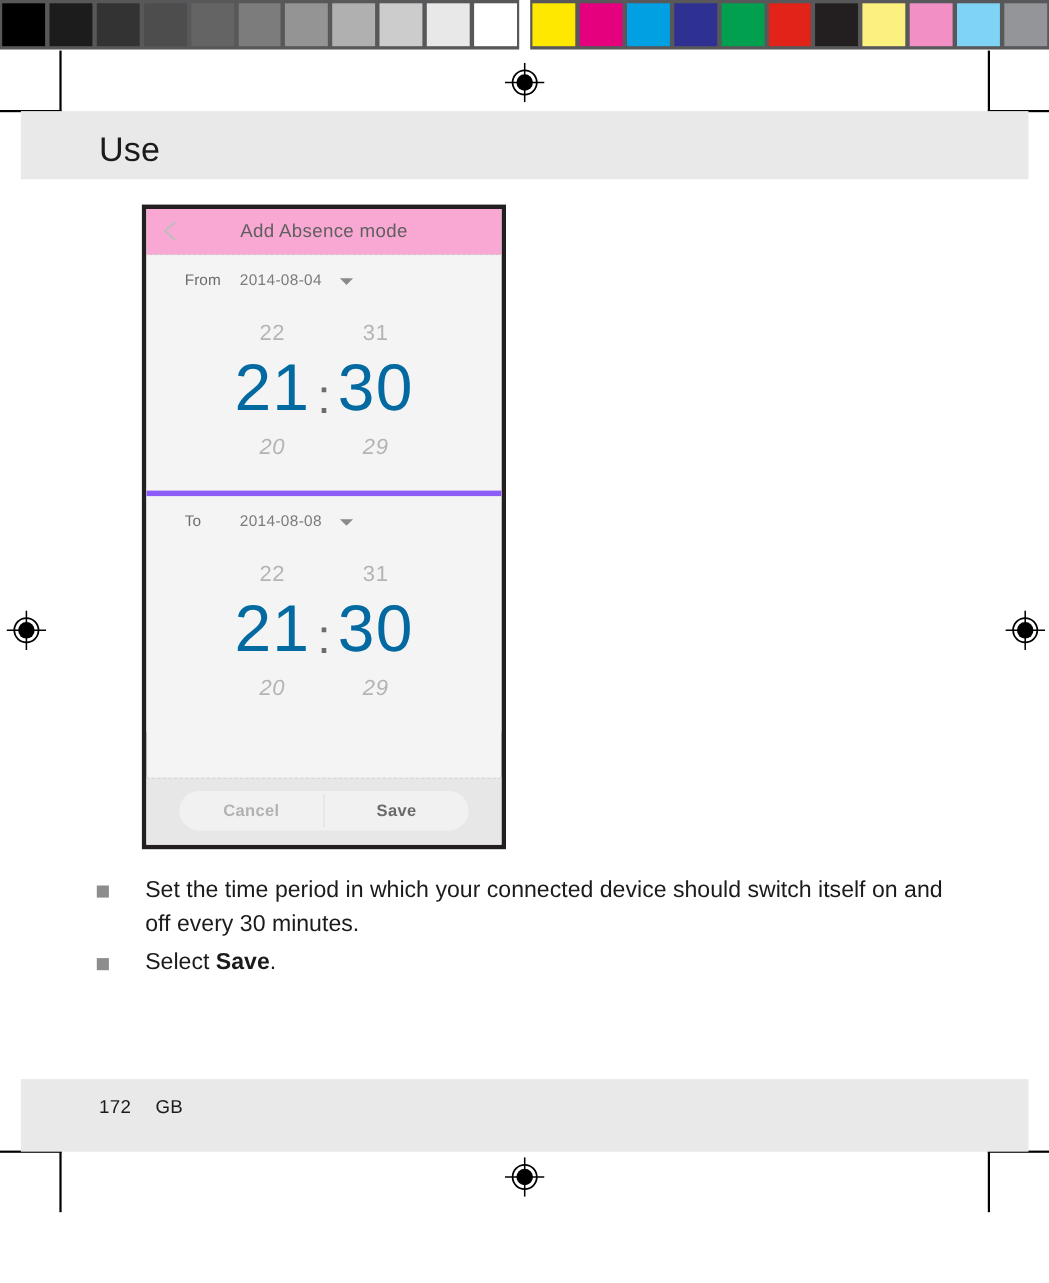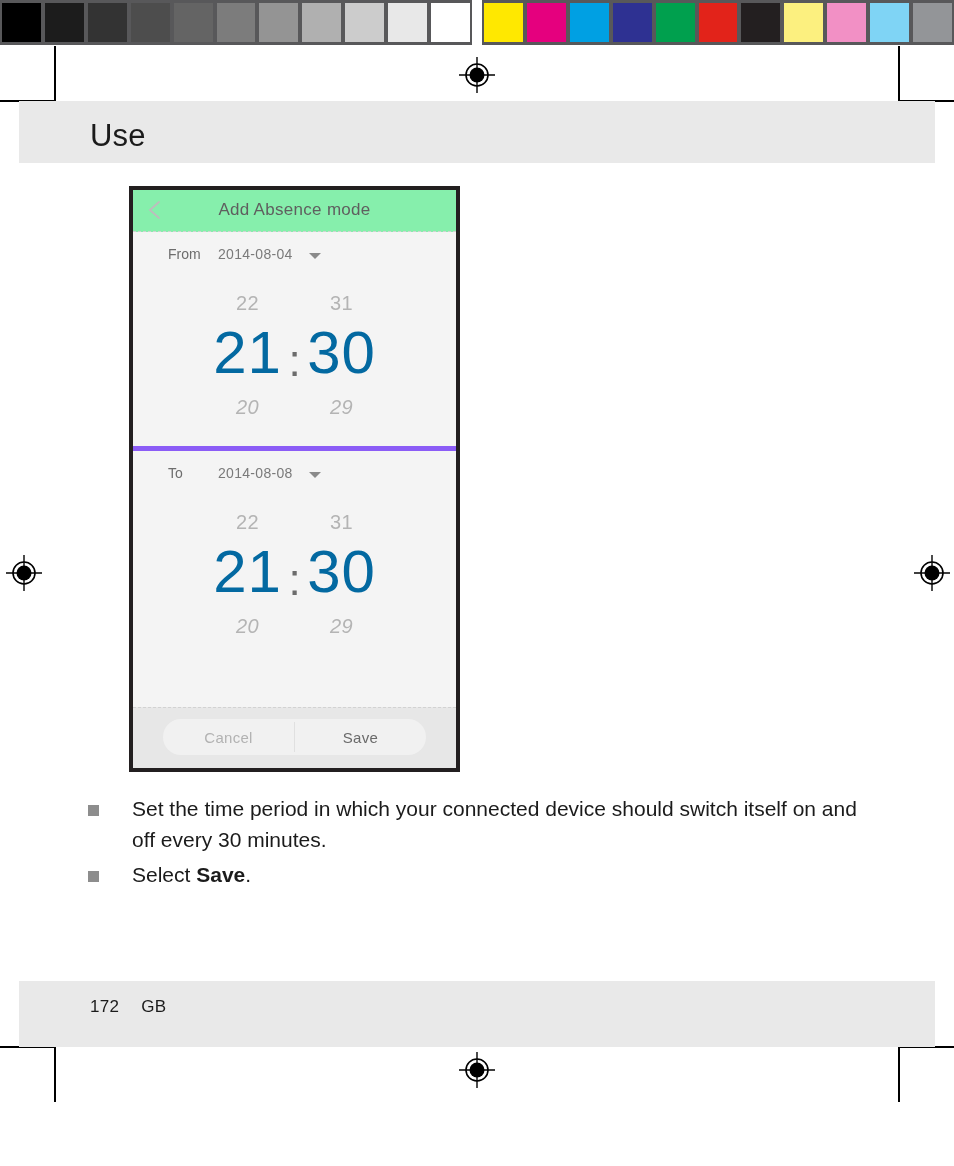--- a/index.html
+++ b/index.html
@@ -125,21 +125,21 @@
     width: 331px;
     height: 586px;
     background: #f4f4f4;
     border: 4px solid #231f20;
     box-sizing: border-box;
     overflow: hidden;
   }
   .shot-titlebar {
     position: relative;
     height: 41px;
-    background: #86efac;
+    background: #f9a8d4;
     border-bottom: 1px dashed #d2d2d2;
   }
   .shot-back {
     position: absolute;
     left: 13px;
     top: 9px;
     width: 18px;
     height: 22px;
   }
   .shot-back svg { display: block; }
@@ -226,20 +226,21 @@
     line-height: 1;
   }
 
   .shot-footer {
     position: absolute;
     left: 0; right: 0;
     bottom: 0;
     height: 60px;
     background: #e7e7e7;
     border-top: 1px dashed #d2d2d2;
+    font-weight: bold;
   }
   .btn-pill {
     position: absolute;
     left: 30px;
     top: 11px;
     width: 263px;
     height: 36px;
     background: #f1f1f1;
     border-radius: 18px;
     display: flex;

